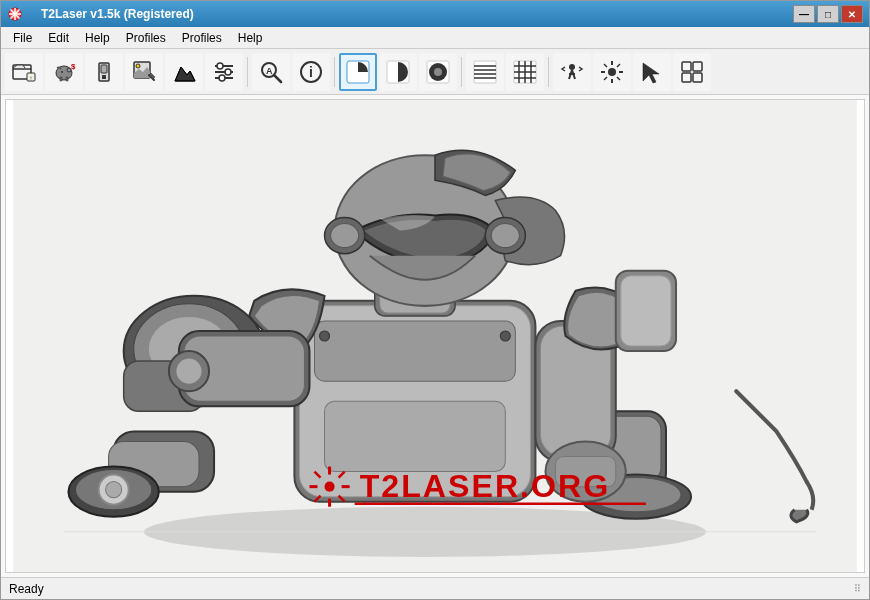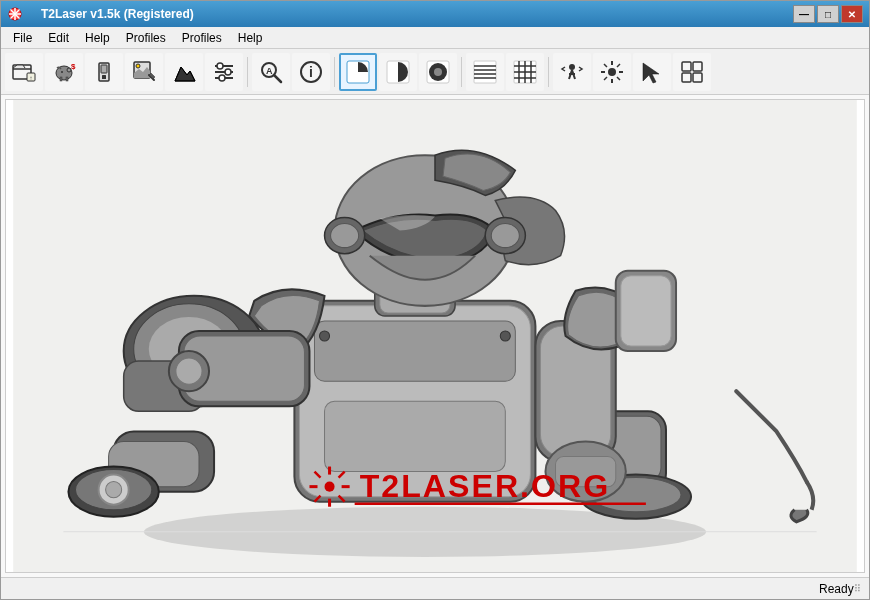--- a/index.html
+++ b/index.html
@@ -126,21 +126,21 @@
       justify-content: center;
     }
     .status-bar {
       background: #f0f0f0;
       height: 22px;
       display: flex;
       align-items: center;
       padding: 0 8px;
       border-top: 1px solid #ccc;
       flex-shrink: 0;
-      justify-content: flex-end;
+      justify-content: space-between;
     }
     .status-text {
       font-size: 12px;
       color: #000;
     }
     .status-grip {
       font-size: 10px;
       color: #999;
     }
   </style>

